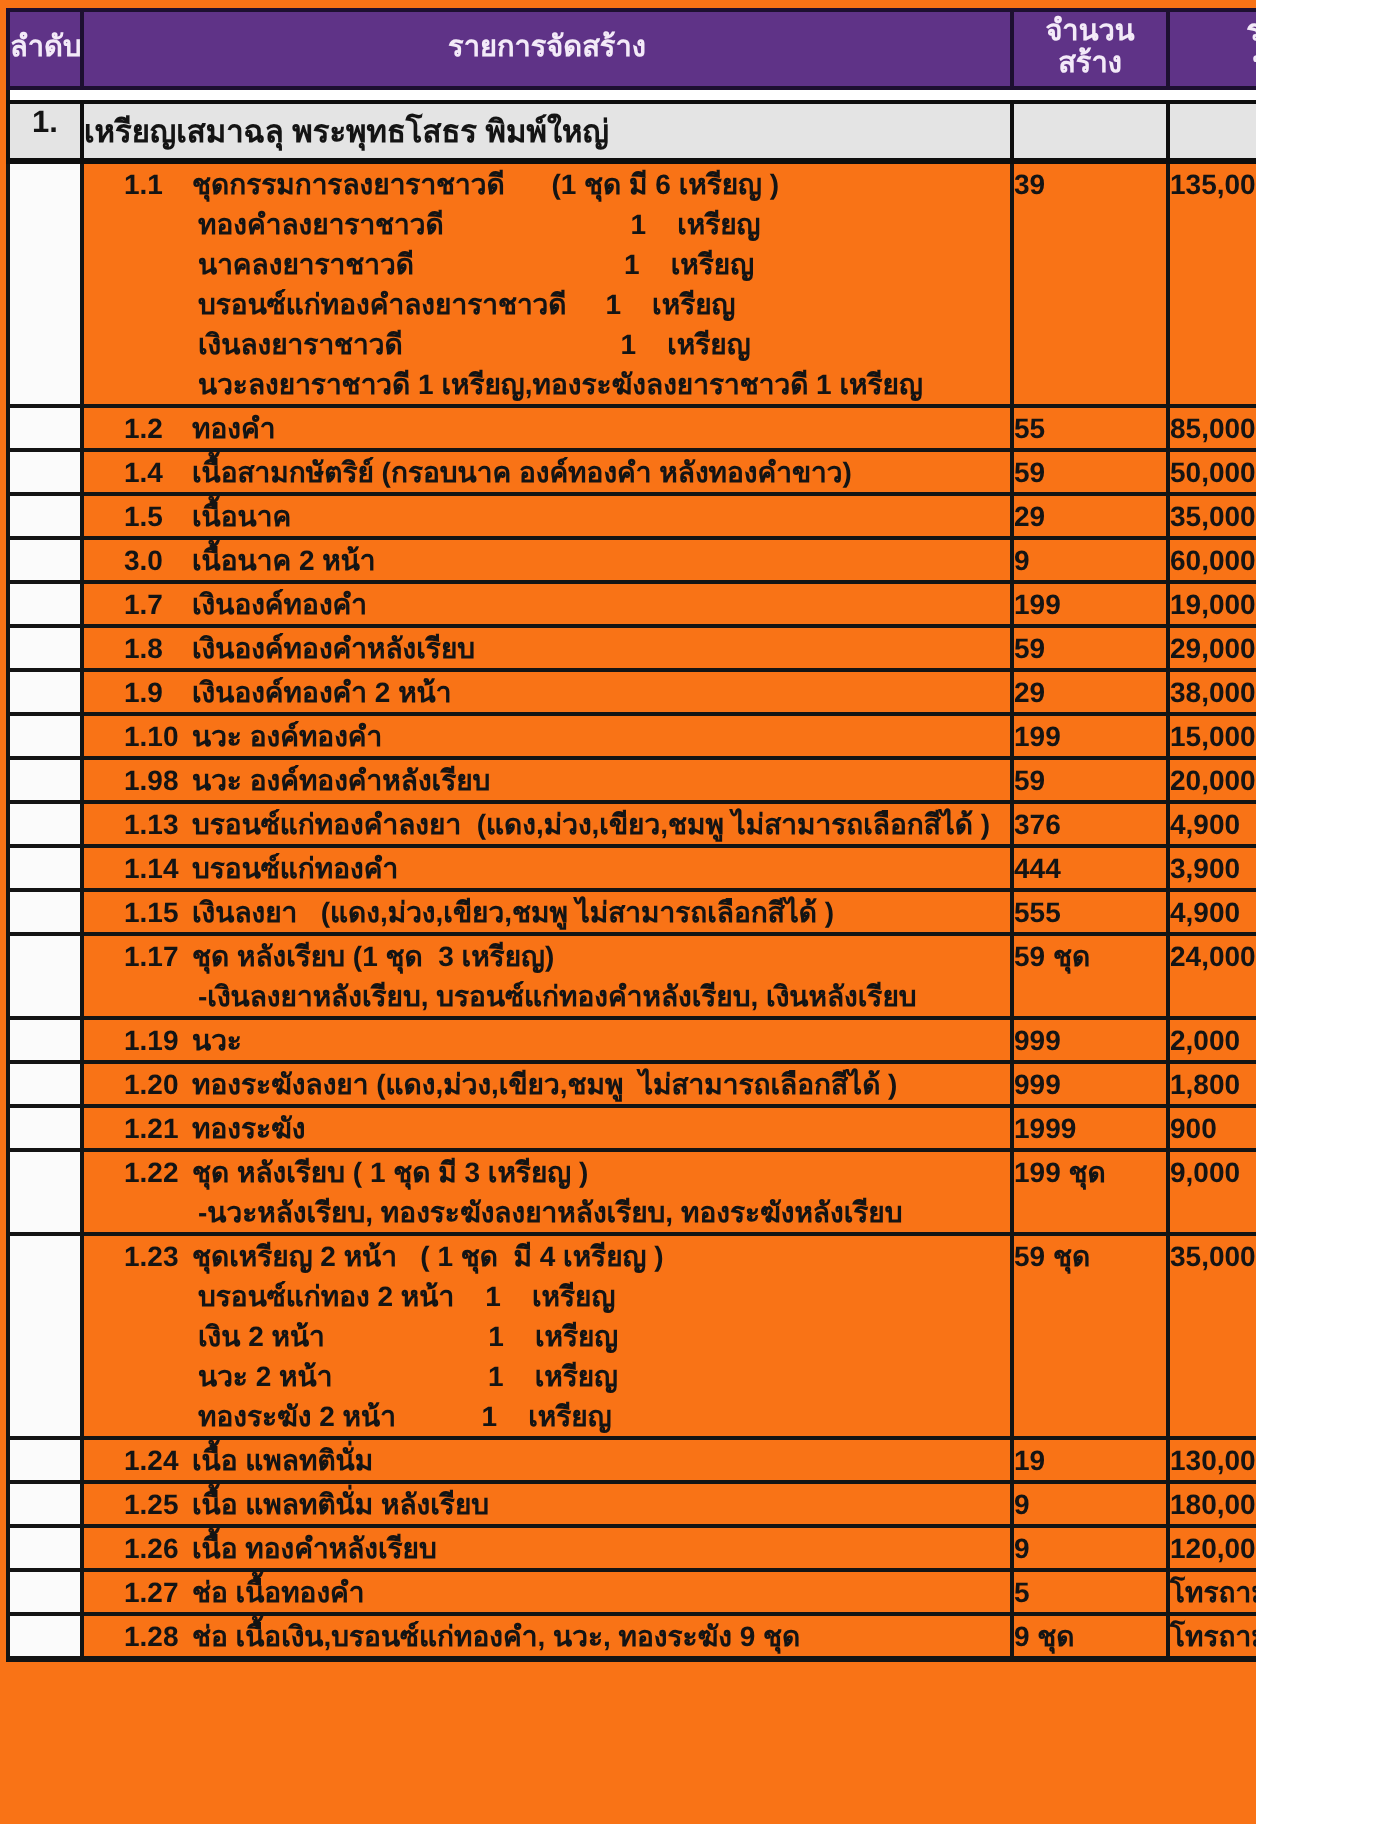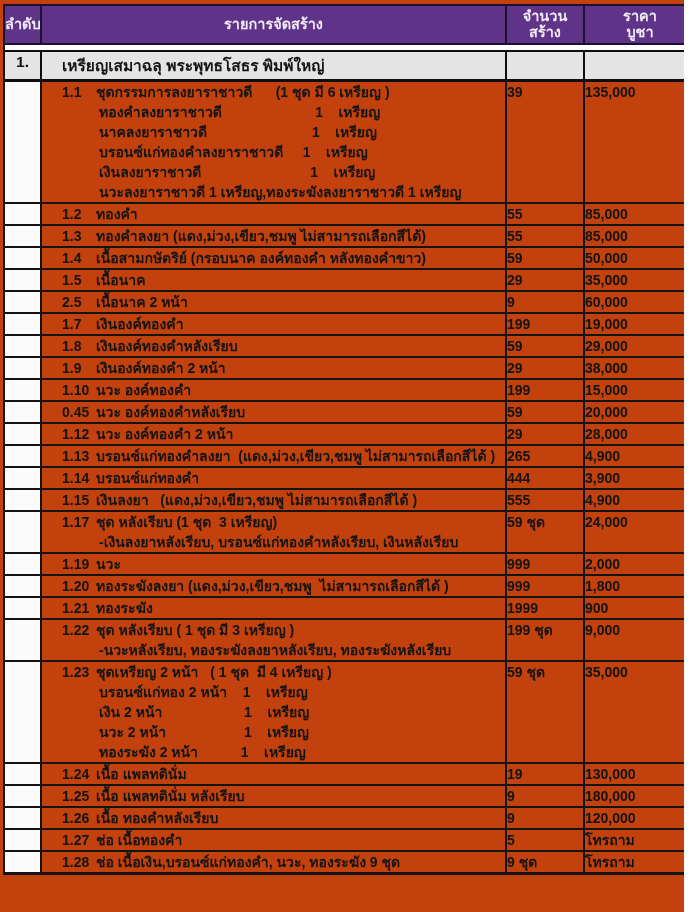--- a/index.html
+++ b/index.html
@@ -1,17 +1,17 @@
 <!DOCTYPE html>
 <html><head>
 <meta charset="utf-8">
 <style>
   html, body { margin:0; padding:0; background:#ffffff; }
   .page {
-    width:684px; height:912px; background:#c2410c; overflow:hidden;
+    width:628px; height:912px; background:#f97316; overflow:hidden;
     font-family:"Liberation Sans","DejaVu Sans",sans-serif;
     color:#141414;
   }
   table.tbl {
     border-collapse:collapse; table-layout:fixed;
     width:694px; margin:4px 3px 0 3px;
     border:2px solid #141414;
   }
   col.c1 { width:37px; }
   col.c3 { width:78px; }
@@ -24,21 +24,21 @@
     font-size:14.5px; font-weight:bold; line-height:16px;
     padding:2px 0 3px 0; text-align:center; vertical-align:middle;
   }
 
   
   tr.gap td { border:none; height:5px; background:#ffffff; padding:0; }
 
   
   tr.section td {
     background:#e4e4e4; border:2px solid #0e0e0e; border-bottom-width:3px;
-    font-size:15.5px; font-weight:bold; padding:1px 20px; height:20px;
+    font-size:15.5px; font-weight:bold; padding:1px 0; height:20px;
     white-space:nowrap; overflow:hidden;
   }
   tr.section td.cno { text-align:center; padding:1px 0; }
 
   
   td { border:2px solid #141414; padding:0; vertical-align:top; }
   td.cno { border-top:none; border-bottom:none; background:#fbfbfb; }
   tbody tr:last-child td.cno { border-bottom:2px solid #141414; }
   td.citem { padding:0 20px; font-size:14px; font-weight:bold; }
   .line { height:20px; line-height:20px; white-space:pre; overflow:visible; }
@@ -111,32 +111,20 @@
           <td class="cqty">
             <div class="line">55</div>
           </td>
           <td class="cprice">
             <div class="line">85,000</div>
           </td>
         </tr>
         <tr class="item">
           <td class="cno"></td>
           <td class="citem">
-            <div class="line"><span class="no">1.3</span><span class="desc">ทองคำลงยา (แดง,ม่วง,เขียว,ชมพู ไม่สามารถเลือกสีได้)</span></div>
-          </td>
-          <td class="cqty">
-            <div class="line">55</div>
-          </td>
-          <td class="cprice">
-            <div class="line">85,000</div>
-          </td>
-        </tr>
-        <tr class="item">
-          <td class="cno"></td>
-          <td class="citem">
             <div class="line"><span class="no">1.4</span><span class="desc">เนื้อสามกษัตริย์ (กรอบนาค องค์ทองคำ หลังทองคำขาว)</span></div>
           </td>
           <td class="cqty">
             <div class="line">59</div>
           </td>
           <td class="cprice">
             <div class="line">50,000</div>
           </td>
         </tr>
         <tr class="item">
@@ -147,21 +135,21 @@
           <td class="cqty">
             <div class="line">29</div>
           </td>
           <td class="cprice">
             <div class="line">35,000</div>
           </td>
         </tr>
         <tr class="item">
           <td class="cno"></td>
           <td class="citem">
-            <div class="line"><span class="no">2.5</span><span class="desc">เนื้อนาค 2 หน้า</span></div>
+            <div class="line"><span class="no">3.0</span><span class="desc">เนื้อนาค 2 หน้า</span></div>
           </td>
           <td class="cqty">
             <div class="line">9</div>
           </td>
           <td class="cprice">
             <div class="line">60,000</div>
           </td>
         </tr>
         <tr class="item">
           <td class="cno"></td>
@@ -207,48 +195,36 @@
           <td class="cqty">
             <div class="line">199</div>
           </td>
           <td class="cprice">
             <div class="line">15,000</div>
           </td>
         </tr>
         <tr class="item">
           <td class="cno"></td>
           <td class="citem">
-            <div class="line"><span class="no">0.45</span><span class="desc">นวะ องค์ทองคำหลังเรียบ</span></div>
+            <div class="line"><span class="no">1.98</span><span class="desc">นวะ องค์ทองคำหลังเรียบ</span></div>
           </td>
           <td class="cqty">
             <div class="line">59</div>
           </td>
           <td class="cprice">
             <div class="line">20,000</div>
           </td>
         </tr>
         <tr class="item">
           <td class="cno"></td>
           <td class="citem">
-            <div class="line"><span class="no">1.12</span><span class="desc">นวะ องค์ทองคำ 2 หน้า</span></div>
-          </td>
-          <td class="cqty">
-            <div class="line">29</div>
-          </td>
-          <td class="cprice">
-            <div class="line">28,000</div>
-          </td>
-        </tr>
-        <tr class="item">
-          <td class="cno"></td>
-          <td class="citem">
             <div class="line"><span class="no">1.13</span><span class="desc">บรอนซ์แก่ทองคำลงยา  (แดง,ม่วง,เขียว,ชมพู ไม่สามารถเลือกสีได้ )</span></div>
           </td>
           <td class="cqty">
-            <div class="line">265</div>
+            <div class="line">376</div>
           </td>
           <td class="cprice">
             <div class="line">4,900</div>
           </td>
         </tr>
         <tr class="item">
           <td class="cno"></td>
           <td class="citem">
             <div class="line"><span class="no">1.14</span><span class="desc">บรอนซ์แก่ทองคำ</span></div>
           </td>

